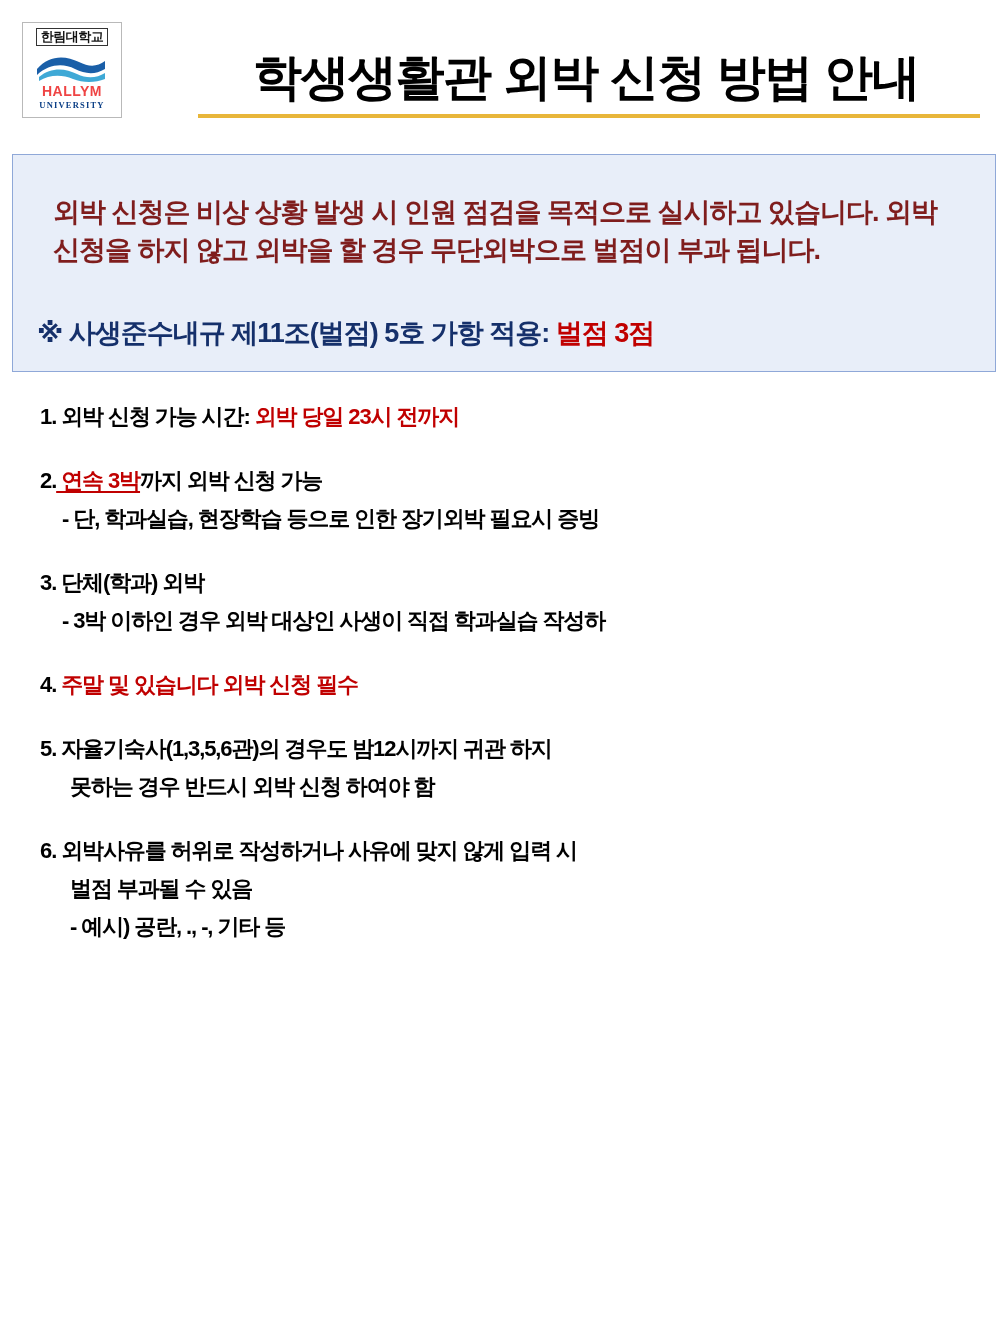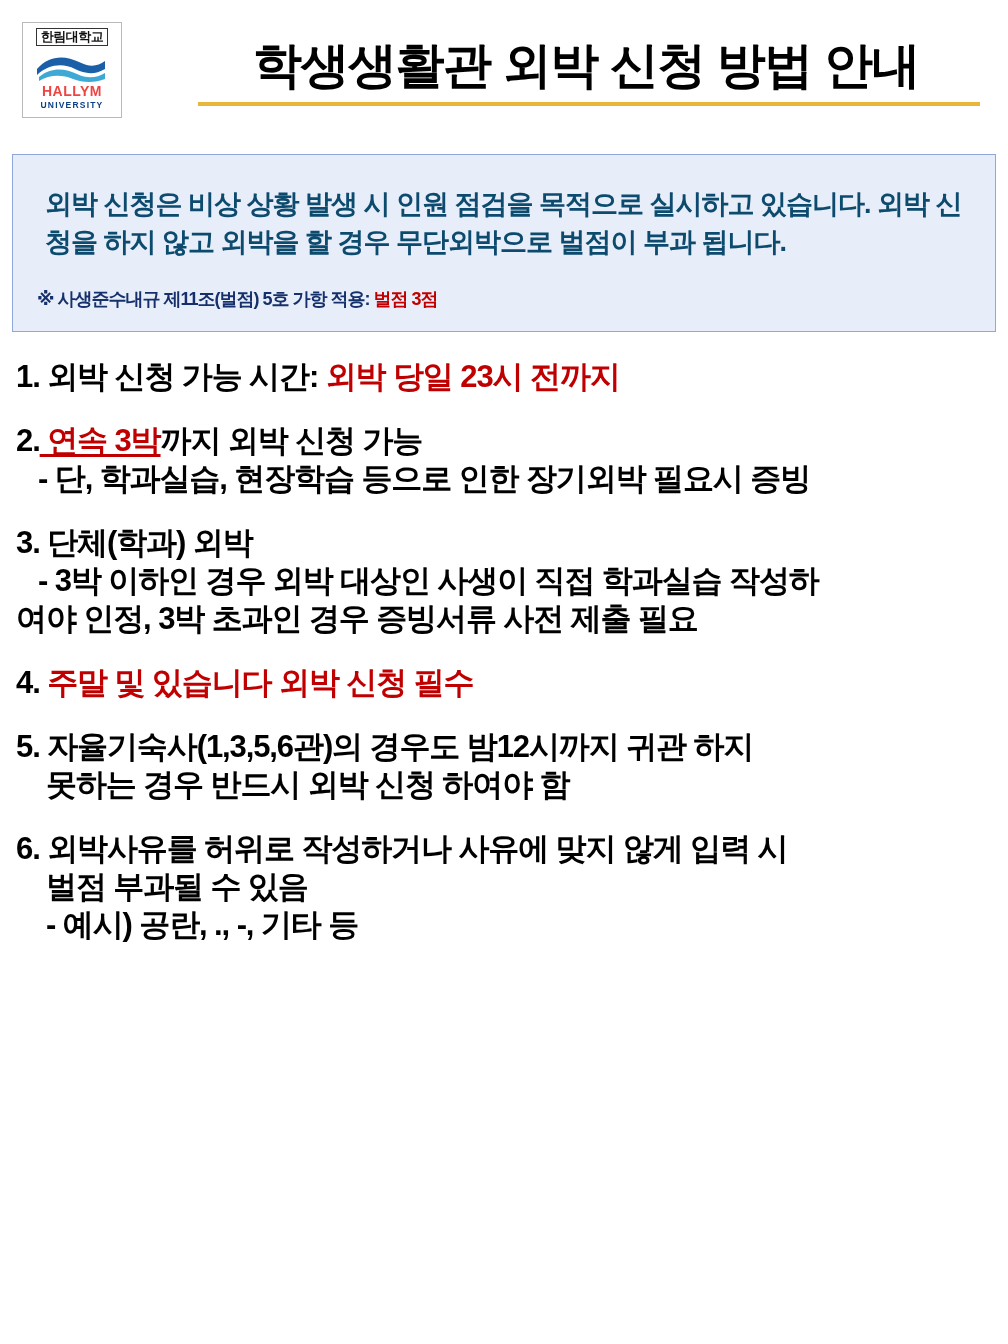--- a/index.html
+++ b/index.html
@@ -12,21 +12,21 @@
     height: 1344px;
     font-family: "Liberation Sans", "DejaVu Sans", sans-serif;
     color: #000000;
     position: relative;
     overflow: hidden;
   }
 
   
   .header {
     display: flex;
-    align-items: flex-start;
+    align-items: flex-end;
     padding: 22px 16px 0 22px;
     box-sizing: border-box;
     gap: 48px;
   }
   .logo-box {
     width: 100px;
     flex: 0 0 100px;
     border: 1px solid #b9b9b9;
     box-sizing: border-box;
     padding: 4px 2px 6px 2px;
@@ -56,20 +56,21 @@
     color: #ef4444;
     letter-spacing: 0.5px;
     line-height: 15px;
   }
   .logo-sub {
     font-size: 8.5px;
     font-weight: 700;
     color: #0b3f86;
     letter-spacing: 1.2px;
     line-height: 12px;
+    font-family: Liberation Serif, serif;
   }
 
   .title-wrap {
     flex: 1 1 auto;
     padding-left: 10px;
     padding-top: 14px;
   }
   .main-title {
     font-size: 49px;
     font-weight: 800;
@@ -87,49 +88,50 @@
 
   
   .notice {
     margin: 36px 12px 0 12px;
     border: 1px solid #8fa8d8;
     background: #e8eef9;
     padding: 22px 24px 20px 24px;
     box-sizing: border-box;
   }
   .notice p {
-    margin: 8px;
+    margin: 16px;
     font-size: 27px;
     font-weight: 700;
     line-height: 38px;
     letter-spacing: -1px;
-    color: #0c4a6e;
+    color: #7f1d1d;
   }
   .notice .rule-line {
-    margin-top: 26px;
-    font-size: 18px;
+    margin-top: 46px;
+    font-size: 27px;
     font-weight: 700;
     letter-spacing: -1px;
     color: #15306b;
   }
   .notice .rule-line .red {
     color: #c00000;
   }
 
   
   .list {
     margin: 26px 16px 0 16px;
   }
   .item {
     margin-bottom: 26px;
-    font-size: 31px;
+    font-size: 22px;
     line-height: 38px;
     font-weight: 700;
     letter-spacing: -1.1px;
     color: #000;
+    margin-left: 24px;
   }
   .item .red {
     color: #c00000;
   }
   .item .red-underline {
     color: #c00000;
     text-decoration: underline;
     text-underline-offset: 3px;
   }
   .indent {
@@ -175,21 +177,20 @@
   </div>
 
   <div class="item">
     <span>2.</span><span class="red-underline"> 연속 3박</span><span>까지 외박 신청 가능</span>
     <span class="indent pad-1">  - 단, 학과실습, 현장학습 등으로 인한 장기외박 필요시 증빙</span>
   </div>
 
   <div class="item">
     <span>3.</span><span> 단체(학과) 외박</span>
     <span class="indent pad-1">  - 3박 이하인 경우 외박 대상인 사생이 직접 학과실습 작성하</span>
-    <span class="indent">여야 인정, 3박 초과인 경우 증빙서류 사전 제출 필요</span>
   </div>
 
   <div class="item">
     <span>4.</span><span class="red"> 주말 및 있습니다 외박 신청 필수</span>
   </div>
 
   <div class="item">
     <span>5.</span><span> 자율기숙사(1,3,5,6관)의 경우도 밤12시까지 귀관 하지</span>
     <span class="indent pad-2">못하는 경우 반드시 외박 신청 하여야 함</span>
   </div>

